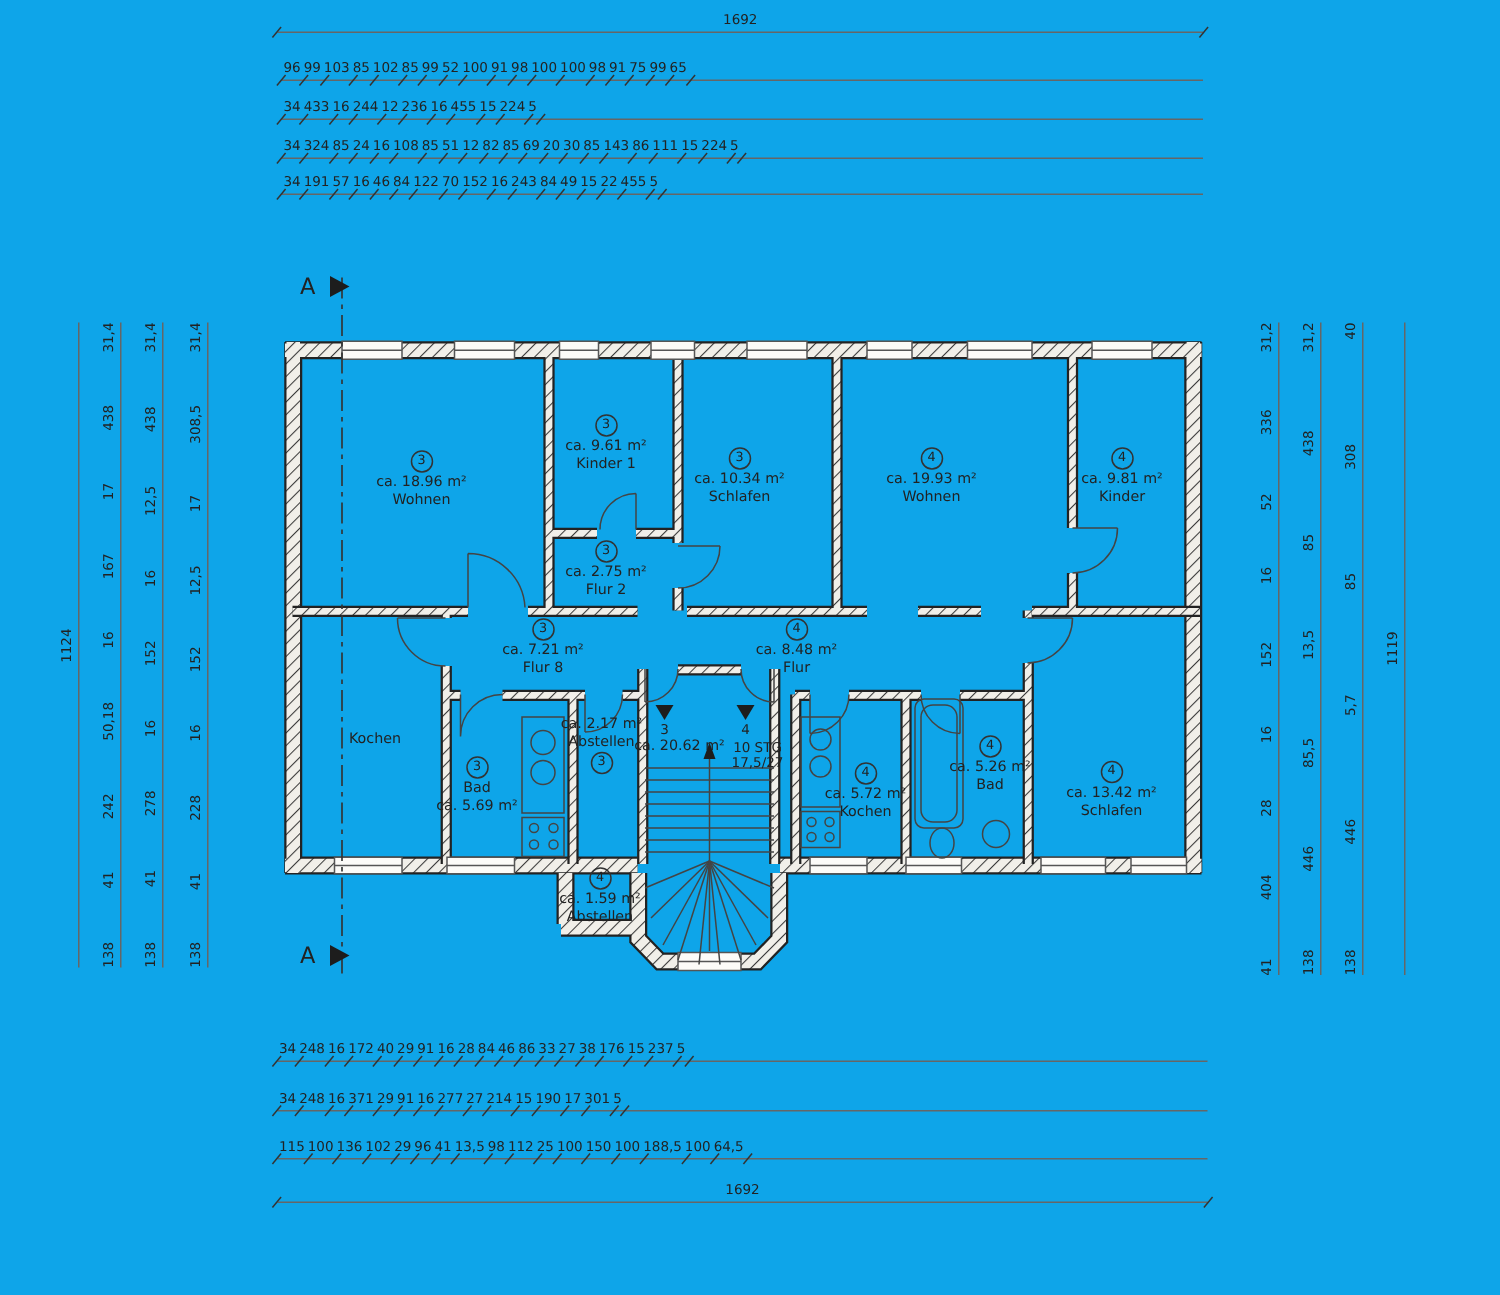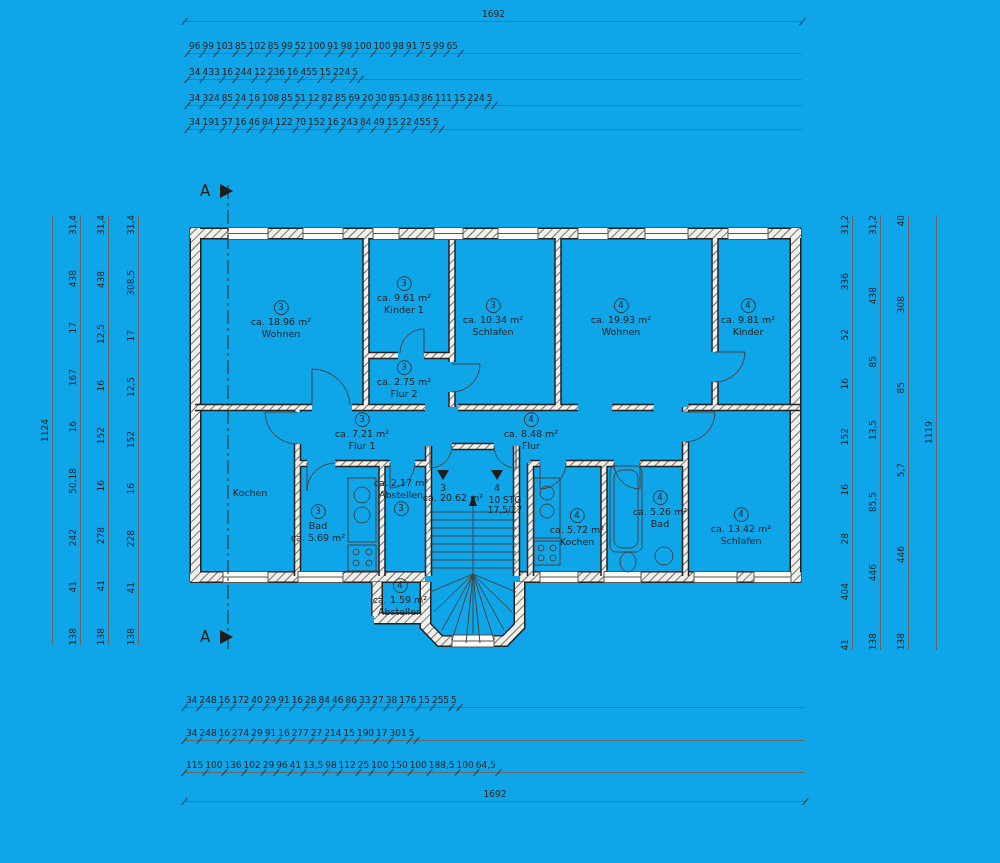--- a/index.html
+++ b/index.html
@@ -290,28 +290,28 @@
       <span>16</span>
       <span>28</span>
       <span>84</span>
       <span>46</span>
       <span>86</span>
       <span>33</span>
       <span>27</span>
       <span>38</span>
       <span>176</span>
       <span>15</span>
-      <span>255</span>
+      <span>237</span>
       <span>5</span>
     </div>
   <div class="dim-row" style="left:185px;top:723px;width:620px">
       <span>34</span>
       <span>248</span>
       <span>16</span>
-      <span>274</span>
+      <span>371</span>
       <span>29</span>
       <span>91</span>
       <span>16</span>
       <span>277</span>
       <span>27</span>
       <span>214</span>
       <span>15</span>
       <span>190</span>
       <span>17</span>
       <span>301</span>
@@ -438,21 +438,21 @@
     <span class="rname">Kinder</span>
   </div>
   <div class="room-label" style="left:404px;top:380px">
     <span class="unit">3</span>
     <span class="area">ca. 2.75 m²</span>
     <span class="rname">Flur 2</span>
   </div>
   <div class="room-label" style="left:362px;top:432px">
     <span class="unit">3</span>
     <span class="area">ca. 7.21 m²</span>
-    <span class="rname">Flur 1</span>
+    <span class="rname">Flur 8</span>
   </div>
   <div class="room-label" style="left:531px;top:432px">
     <span class="unit">4</span>
     <span class="area">ca. 8.48 m²</span>
     <span class="rname">Flur</span>
   </div>
   <div class="room-label" style="left:250px;top:493px">
     <span class="rname">Kochen</span>
   </div>
   <div class="room-label" style="left:318px;top:524px">

